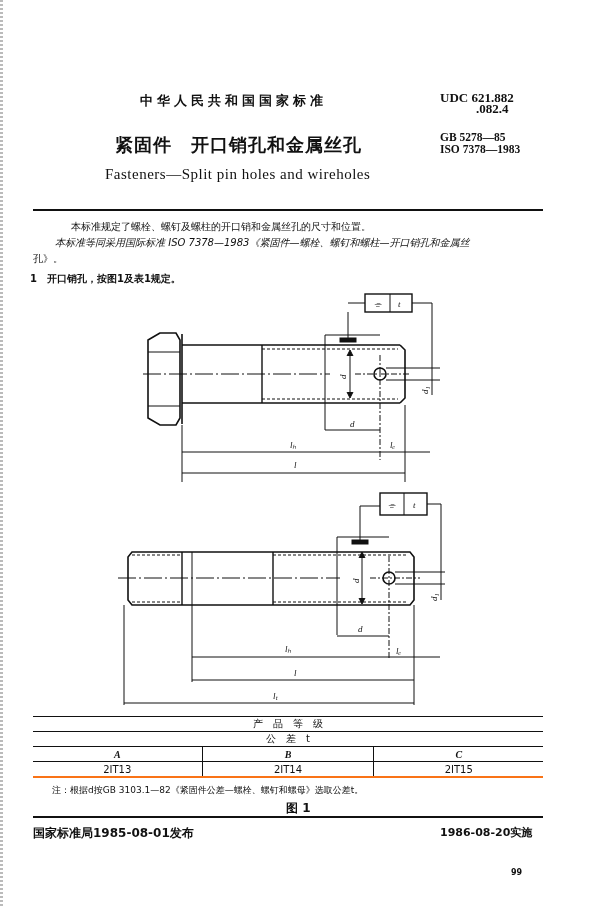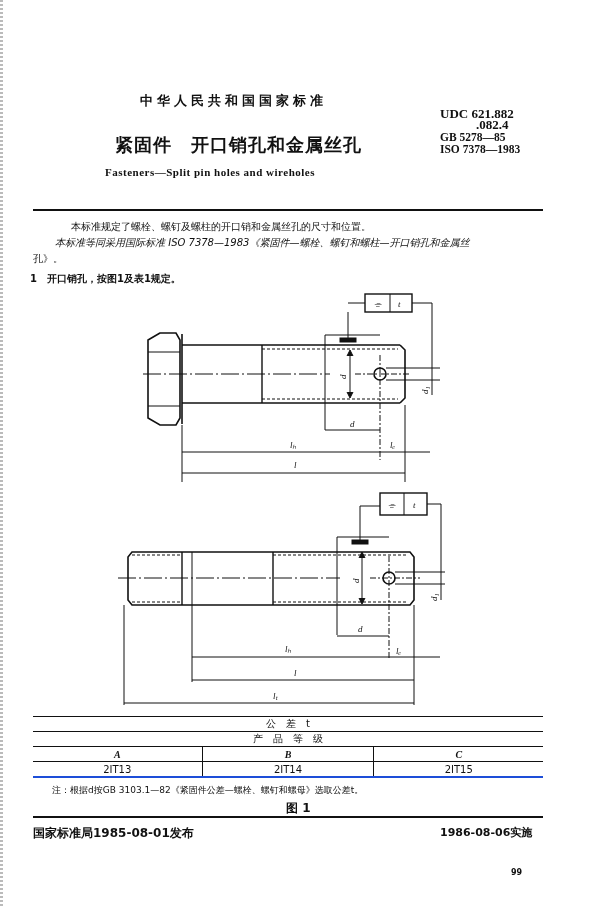--- a/index.html
+++ b/index.html
@@ -1,28 +1,28 @@
 <!DOCTYPE html>
 <html><head>
 <meta charset="utf-8">
 <style>
   html, body { margin:0; padding:0; background:#fff; }
   body { width:600px; height:907px; position:relative; overflow:hidden; font-family:"DejaVu Sans", sans-serif; color:#111; }
   .abs { position:absolute; }
   .scanedge { position:absolute; left:0; top:0; width:3px; height:907px; background:repeating-linear-gradient(#bbb 0 2px, #fff 2px 4px); }
   .org { left:140px; top:92px; font-size:13px; font-weight:bold; letter-spacing:4px; }
-  .udc { left:440px; top:92px; font-family:"Liberation Serif", serif; font-weight:bold; font-size:13px; line-height:11px;margin-top:16px; }
+  .udc { left:440px; top:92px; font-family:"Liberation Serif", serif; font-weight:bold; font-size:13px; line-height:11px; }
   .title-cn { left:115px; top:133px; font-size:18px; font-weight:bold; letter-spacing:1px; }
   .gb { left:440px; top:131px; font-family:"Liberation Serif", serif; font-weight:bold; font-size:11.5px; line-height:12px; }
-  .title-en { left:105px; top:166px; font-family:"Liberation Serif", serif; font-weight:bold; font-size:11px; letter-spacing:0.5px; }
+  .title-en { left:105px; top:166px; font-family:"Liberation Serif", serif; font-weight:normal; font-size:15px; letter-spacing:0.5px; }
   .rule { position:absolute; background:#111; }
   .para { font-size:10px; line-height:15px; }
   table.tol { position:absolute; left:33px; top:716px; width:510px; border-collapse:collapse; font-size:10px; }
   table.tol td { text-align:center; padding:0; height:14px; border-top:1.5px solid #111; }
-  table.tol tr.last td { border-bottom:2px solid #1d4ed8; }
+  table.tol tr.last td { border-bottom:2px solid #f97316; }
   table.tol td.sep { border-right:1px solid #111; }
   .ital { font-family:"Liberation Serif", serif; font-style:italic; font-weight:bold; }
   .note { left:52px; top:784px; font-size:9px; }
   .fig { left:286px; top:800px; font-size:12px; font-weight:bold; }
   .foot-l { left:33px; top:825px; font-size:12px; font-weight:bold; }
   .foot-r { left:440px; top:825px; font-size:11px; font-weight:bold; }
   .pageno { left:511px; top:868px; font-size:8px; font-weight:bold; }
   svg text { font-family:"Liberation Serif", serif; font-style:italic; }
 </style>
 </head>
@@ -145,37 +145,37 @@
     <line x1="192" y1="680" x2="414" y2="680"></line>
     <text x="294" y="676" font-size="9" fill="#111" stroke="none">l</text>
     <line x1="124" y1="703" x2="414" y2="703"></line>
     <text x="273" y="699" font-size="9" fill="#111" stroke="none">lₜ</text>
   </g>
 </svg>
 
 <table class="tol">
   <tbody>
       <tr>
-        <td colspan="3">公　差　t</td>
+        <td colspan="3">产　品　等　级</td>
       </tr>
   <tr>
-        <td colspan="3">产　品　等　级</td>
+        <td colspan="3">公　差　t</td>
       </tr>
   <tr>
     <td class="sep ital">A</td>
     <td class="sep ital">B</td>
     <td class="ital">C</td>
   </tr>
   <tr class="last">
     <td class="sep">2IT13</td>
     <td class="sep">2IT14</td>
     <td>2IT15</td>
   </tr>
 </tbody>
   </table>
 
 <div class="abs note">注：根据d按GB 3103.1—82《紧固件公差—螺栓、螺钉和螺母》选取公差t。</div>
 <div class="abs fig">图 1</div>
 
 <div class="rule" style="left:33px;top:816px;width:510px;height:2px;"></div>
 <div class="abs foot-l">国家标准局1985-08-01发布</div>
-<div class="abs foot-r">1986-08-06实施</div>
+<div class="abs foot-r">1986-08-20实施</div>
 <div class="abs pageno">99</div>
 
 </body></html>

